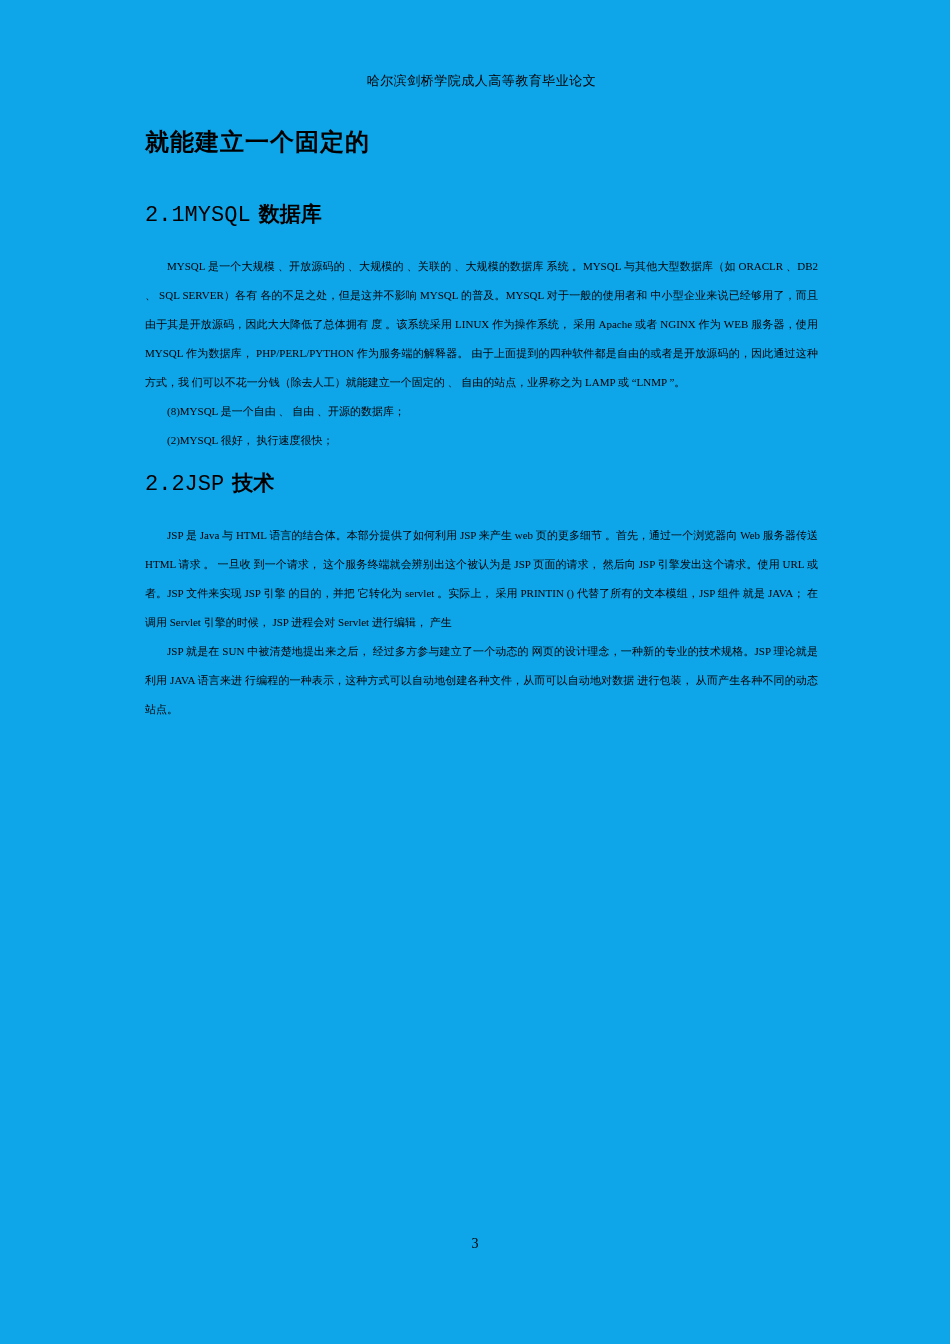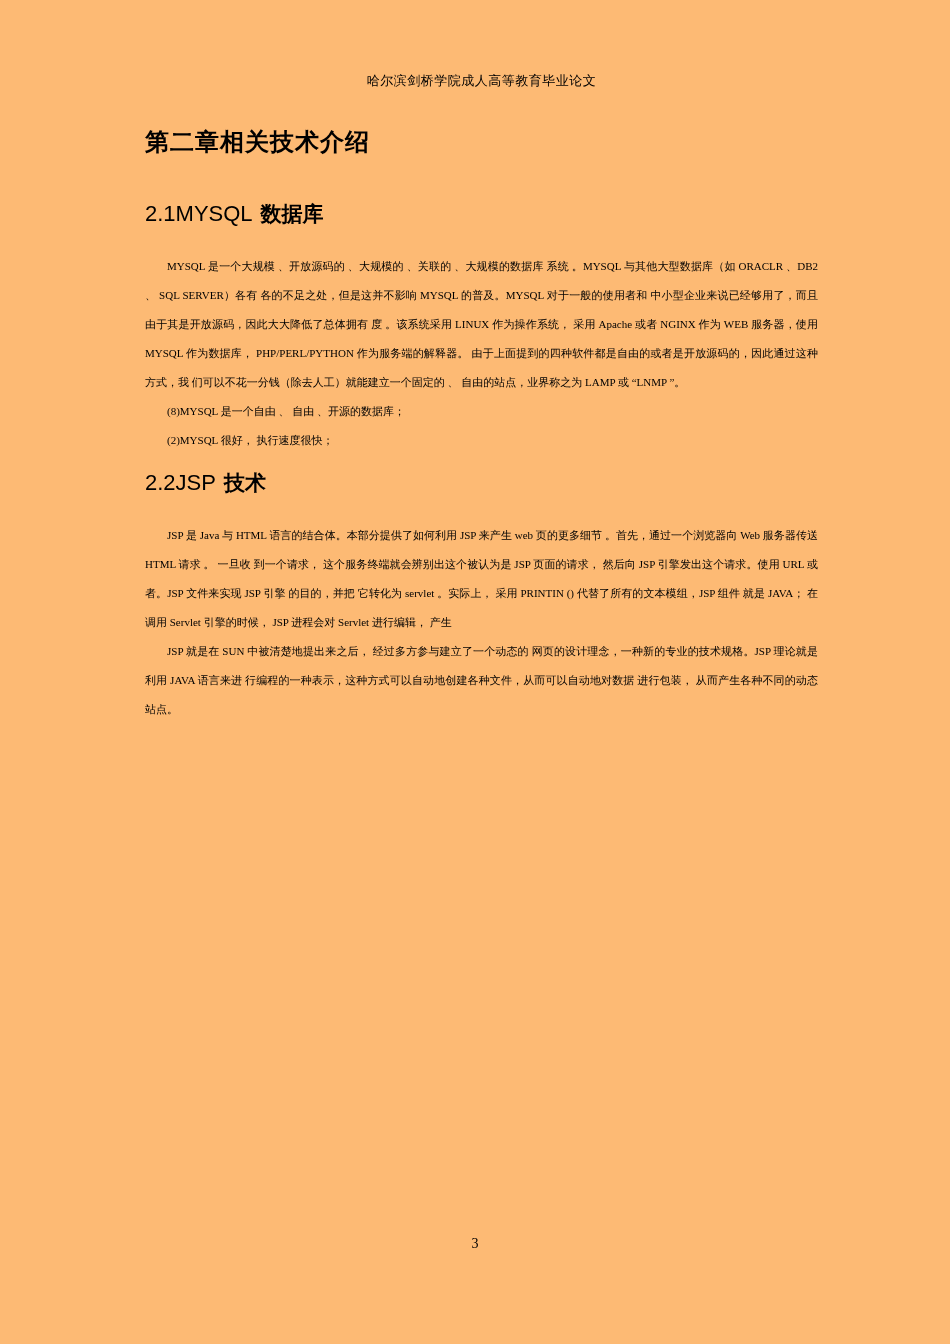--- a/index.html
+++ b/index.html
@@ -4,21 +4,21 @@
 <style>
   html, body {
     margin: 0;
     padding: 0;
     background: #ffffff;
   }
   .page {
     position: relative;
     width: 950px;
     height: 1344px;
-    background: #fdba74;
+    background: #0ea5e9;
     box-sizing: border-box;
     color: #000000;
     font-family: "Liberation Serif", "DejaVu Serif", serif;
     overflow: hidden;
   }
   .content {
     position: absolute;
     left: 145px;
     top: 0;
     width: 673px;
@@ -35,21 +35,21 @@
     font-weight: bold;
     font-size: 24px;
     letter-spacing: 1px;
   }
   .section-title {
     margin: 42px 0 0 0;
     font-weight: normal;
     font-size: 22px;
   }
   .section-title .sec-num {
-    font-family: Liberation Sans, sans-serif;
+    font-family: Liberation Mono, monospace;
   }
   .section-title .sec-cn {
     font-family: Liberation Sans, sans-serif;
     font-weight: bold;
     font-size: 21px;
     margin-left: 8px;
   }
   .section-title.tight {
     margin-top: 14px;
   }
@@ -73,21 +73,21 @@
   }
 </style>
 </head>
 <body>
 
 <div class="page">
   <div class="content">
 
     <div class="doc-header">哈尔滨剑桥学院成人高等教育毕业论文</div>
 
-    <h1 class="chapter-title">第二章相关技术介绍</h1>
+    <h1 class="chapter-title">就能建立一个固定的</h1>
 
     <h2 class="section-title">
       <span class="sec-num">2.1MYSQL</span><span class="sec-cn">数据库</span>
     </h2>
 
     <div class="body-text">
       <p>MYSQL 是一个大规模 、开放源码的 、大规模的 、关联的 、大规模的数据库 系统 。MYSQL 与其他大型数据库（如 ORACLR 、DB2 、 SQL SERVER）各有 各的不足之处，但是这并不影响 MYSQL 的普及。MYSQL 对于一般的使用者和 中小型企业来说已经够用了，而且由于其是开放源码，因此大大降低了总体拥有 度 。该系统采用 LINUX 作为操作系统， 采用 Apache 或者 NGINX 作为 WEB 服务器，使用 MYSQL 作为数据库， PHP/PERL/PYTHON 作为服务端的解释器。 由于上面提到的四种软件都是自由的或者是开放源码的，因此通过这种方式，我 们可以不花一分钱（除去人工）就能建立一个固定的 、 自由的站点，业界称之为 LAMP 或 “LNMP ”。</p>
       <p>(8)MYSQL 是一个自由 、 自由 、开源的数据库；</p>
       <p>(2)MYSQL 很好， 执行速度很快；</p>
     </div>

